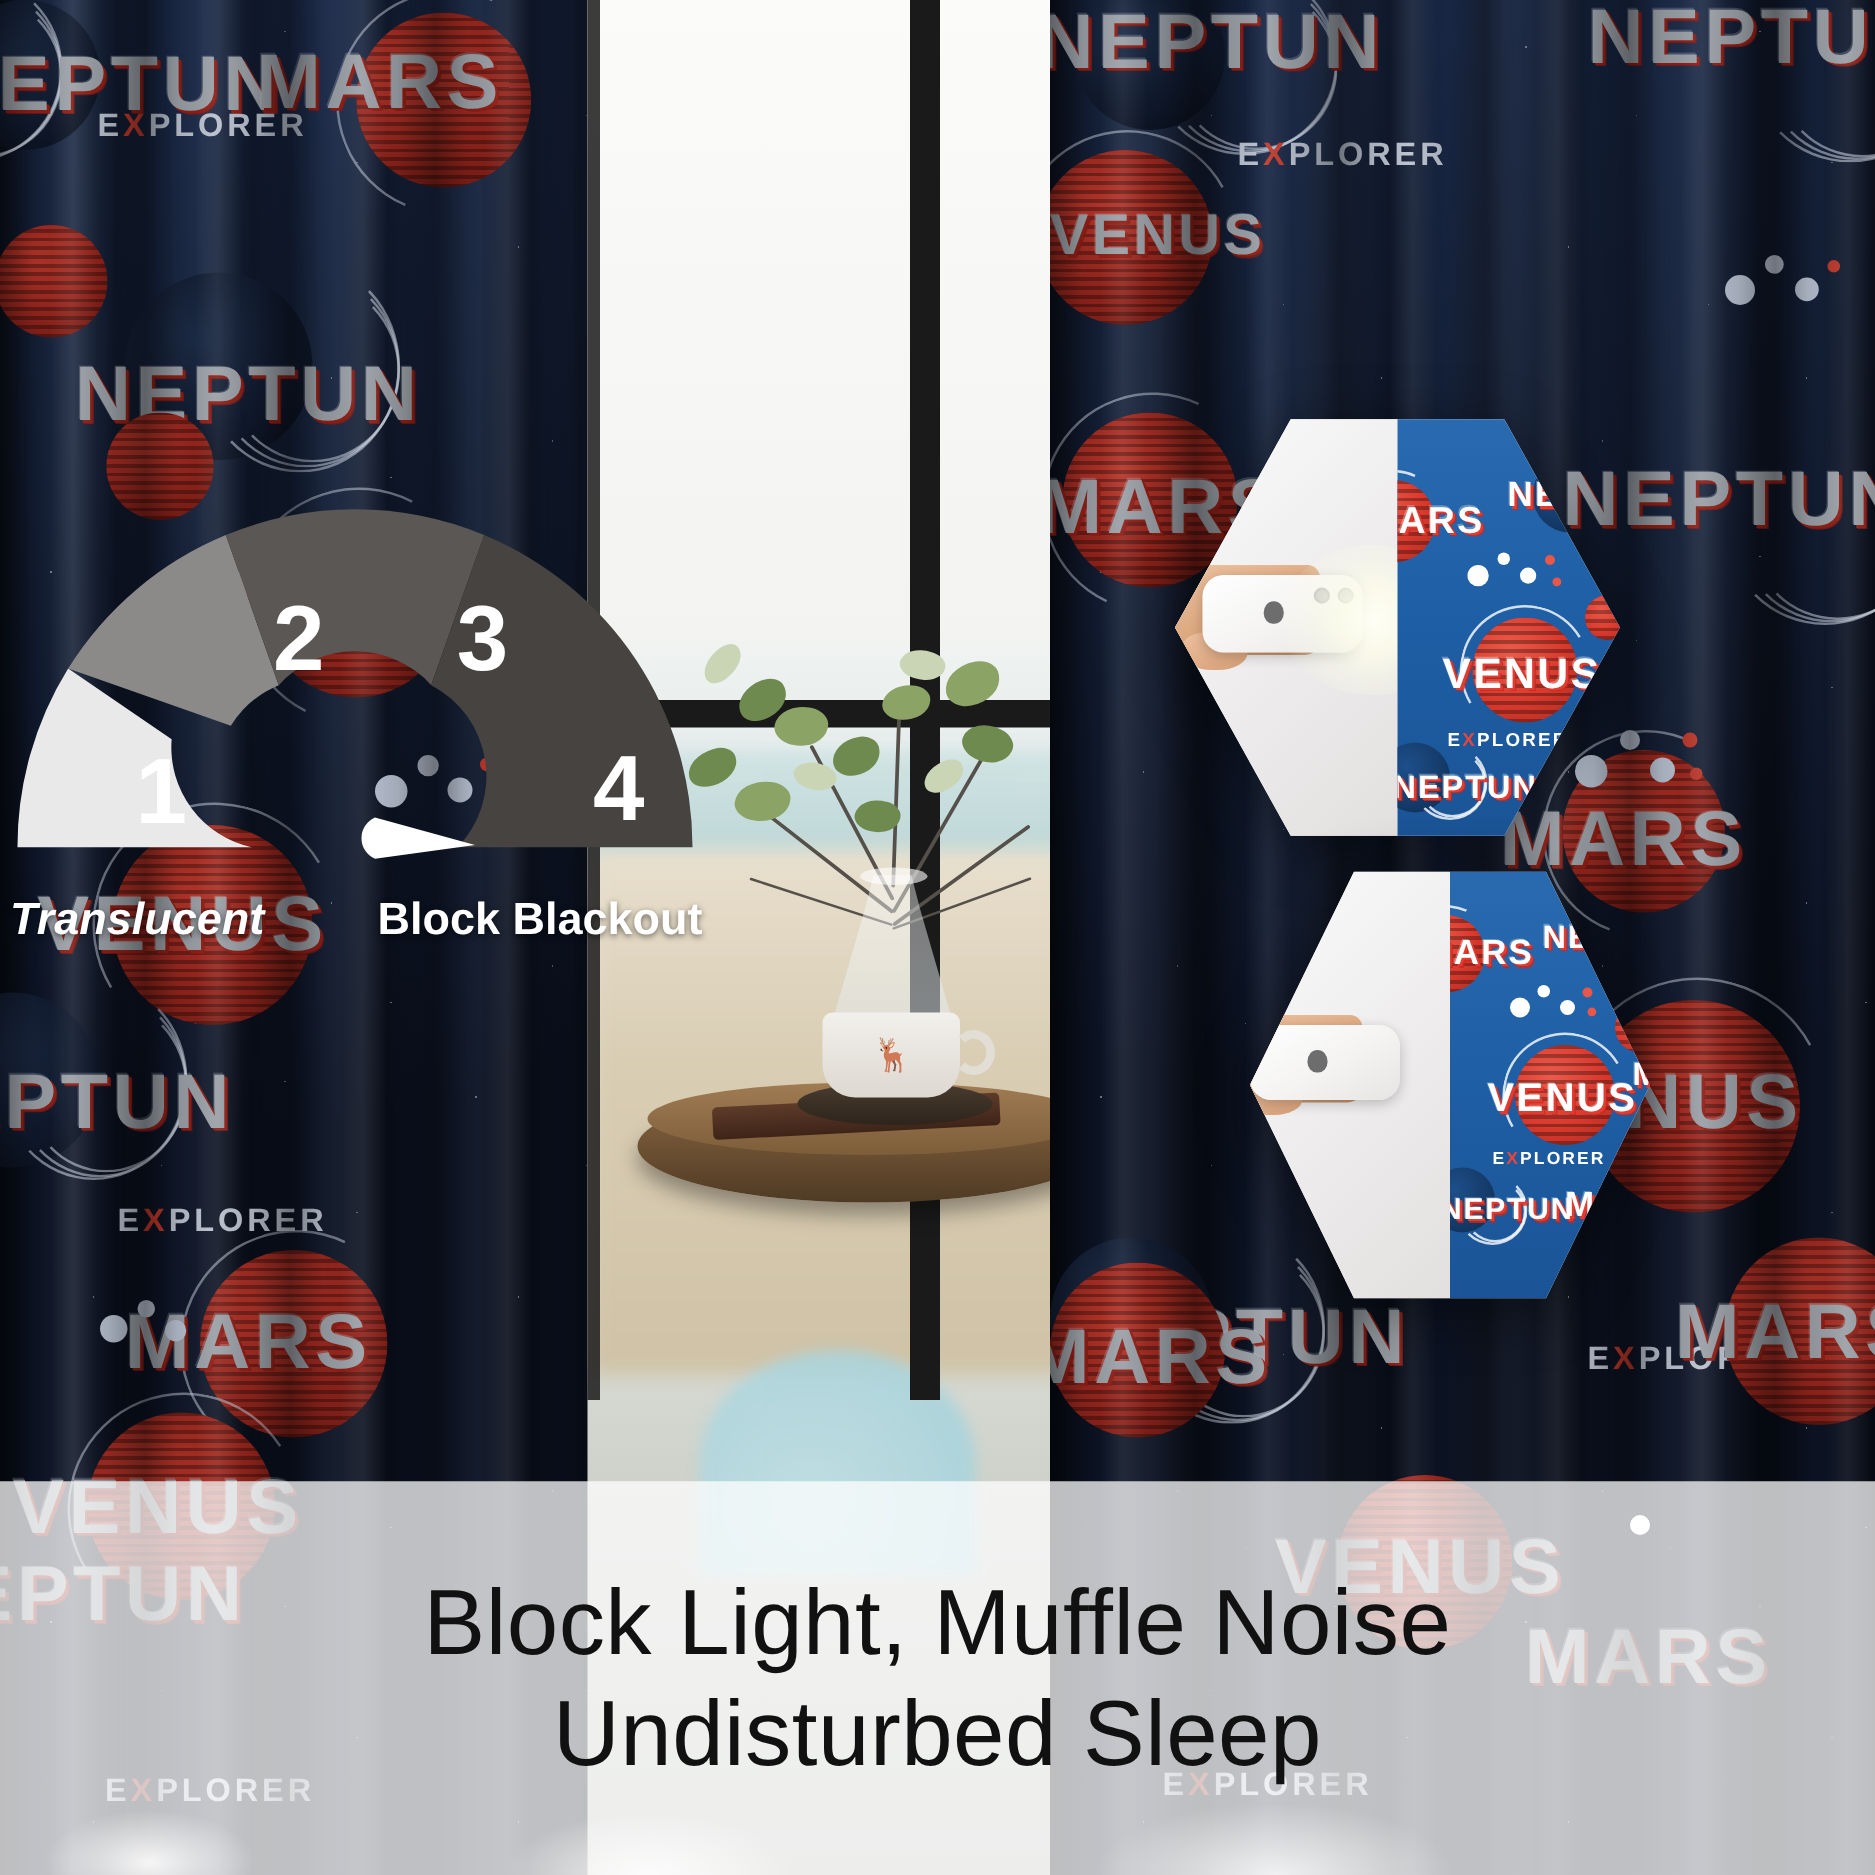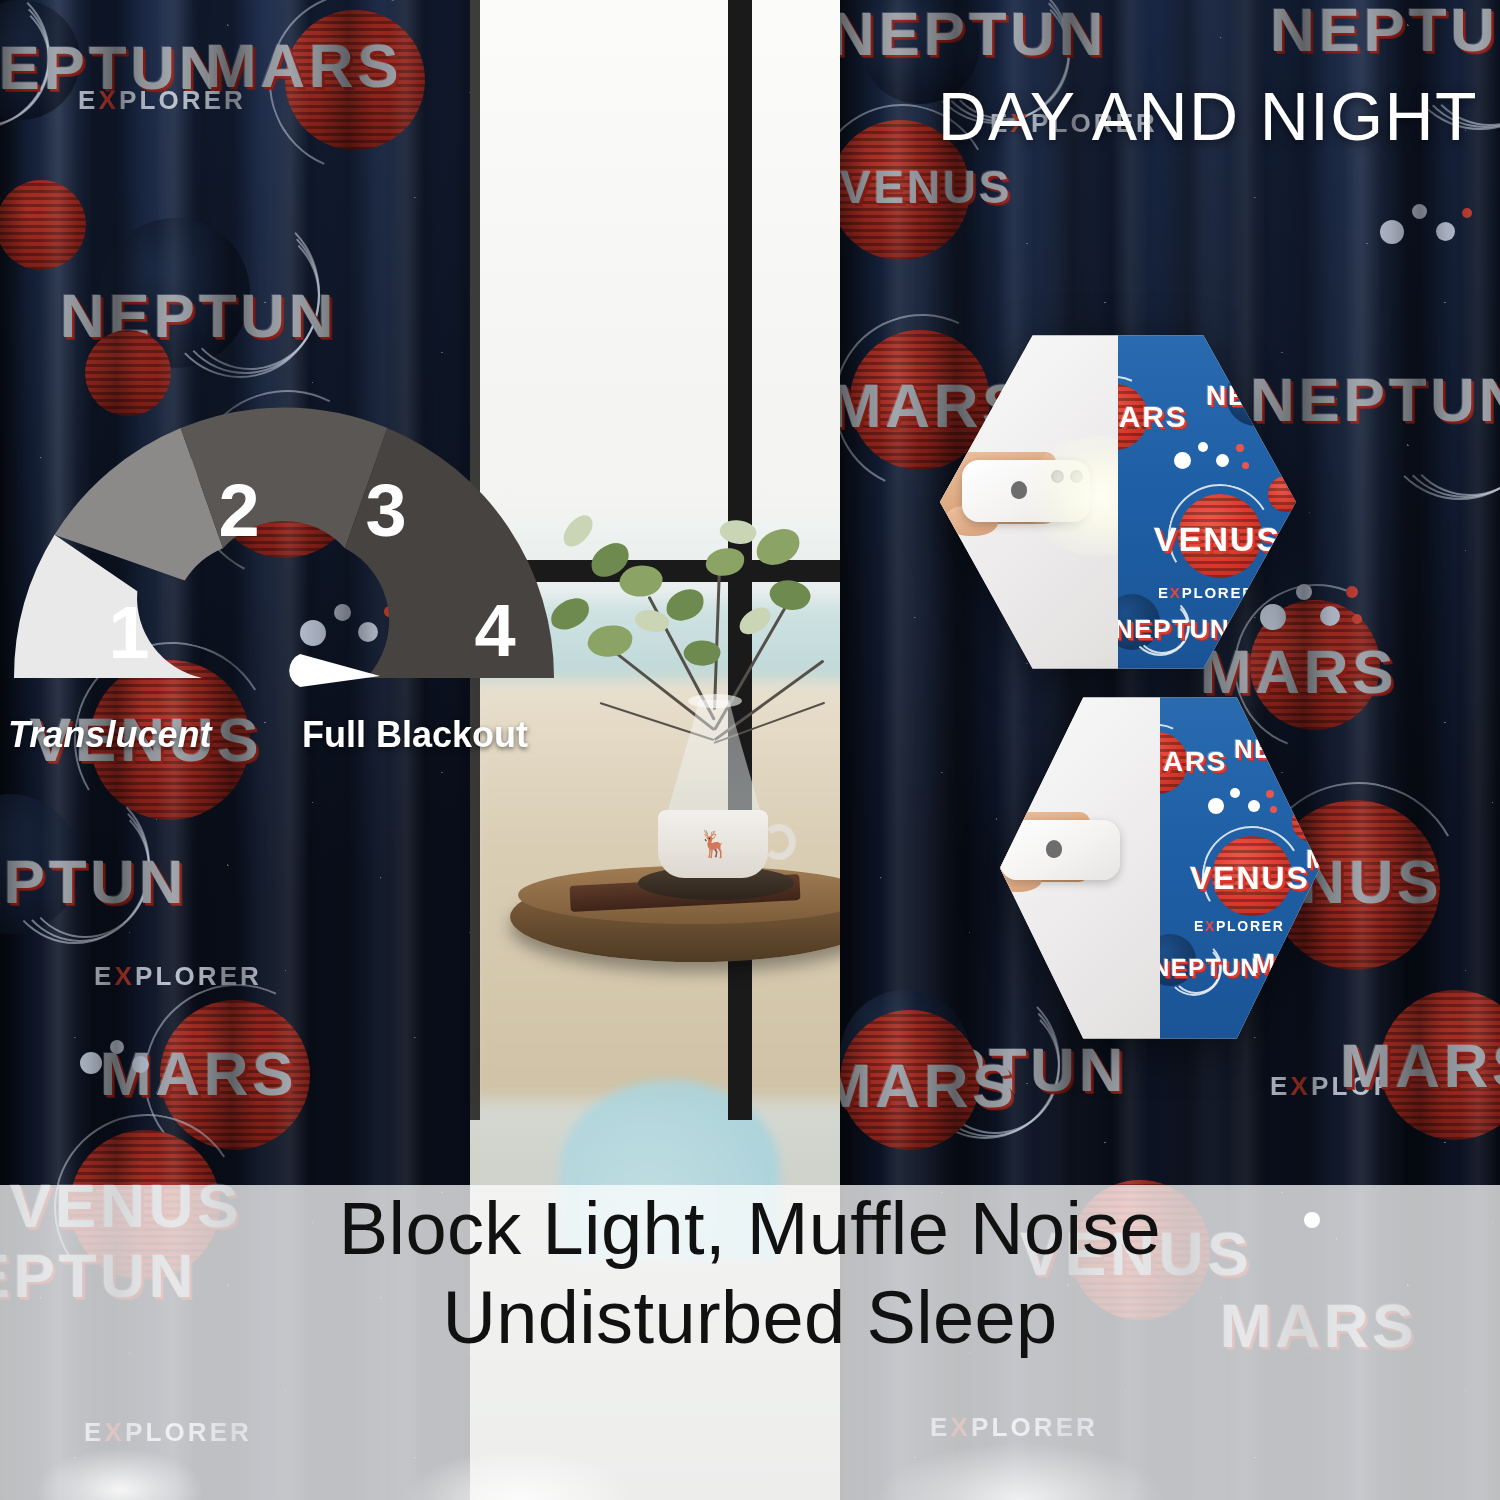--- a/index.html
+++ b/index.html
@@ -218,21 +218,21 @@
   .phone .cam{position:absolute;border-radius:50%;background:#c9c9c9;border:2px solid #bdbdbd;}
   .flash-glow{
     position:absolute;border-radius:50%;pointer-events:none;
     background:radial-gradient(circle, rgba(255,255,245,.98) 0%, rgba(255,255,235,.75) 26%, rgba(255,255,230,.32) 52%, rgba(255,255,225,0) 78%);
   }
 
   
   #banner{
     position:absolute;left:0;bottom:0;width:1500px;height:315px;
     background:rgba(255,255,255,.74);
-    display:flex;flex-direction:column;align-items:center;justify-content:flex-start;
+    display:flex;flex-direction:column;align-items:center;justify-content:center;
   }
   #banner .bl{
     display:block;color:#111;font-size:74px;font-weight:400;line-height:1.2;
     letter-spacing:.005em;white-space:nowrap;text-align:center;
   }
   
   .floor{
     position:absolute;left:0;bottom:0;width:1500px;height:120px;
     background:radial-gradient(120px 60px at 120px 110px, rgba(255,255,255,.85), transparent 70%),
                radial-gradient(160px 70px at 520px 120px, rgba(255,255,255,.8), transparent 72%),
@@ -491,21 +491,20 @@
     <div class="motif explorer" style="left:90px;top:1350px;">E<span class="x">X</span>PLORER</div>
     <div class="motif" style="left:380px;top:1290px;">
       <div class="word big" style="position:relative;">MARS</div>
     </div>
 
     <div class="pleats"></div>
     <div class="pleats2"></div>
   </div>
 
   <div id="headline">
-    <span class="ln">DAY AND NIGHT</span>
   </div>
 
   <div id="gauge">
     <svg width="552" height="300" viewBox="0 0 552 300">
       <defs>
         <clipPath id="halfclip">
             <rect x="0" y="0" width="552" height="290"></rect>
           </clipPath>
       </defs>
       <g clip-path="url(#halfclip)">
@@ -520,21 +519,21 @@
       <text class="seg-num" x="231" y="148" text-anchor="middle">2</text>
       <text class="seg-num" x="378" y="148" text-anchor="middle">3</text>
       <text class="seg-num" x="487" y="268" text-anchor="middle">4</text>
 
       <g>
         <path d="M 292,266 L 372,288 L 292,299 A 18,18 0 0 1 292,266 Z" fill="#ffffff"></path>
       </g>
     </svg>
   </div>
   <div class="gauge-label" id="label-translucent">Translucent</div>
-  <div class="gauge-label" id="label-blackout">Full Blackout</div>
+  <div class="gauge-label" id="label-blackout">Block Blackout</div>
 
   <div class="hexwrap" style="left:940px;top:332px;width:356px;height:340px;">
     <div class="hex">
       <div class="hex-left">
         <div class="hand" style="left:-14px;top:120px;width:130px;height:72px;"></div>
         <div class="thumb" style="left:6px;top:174px;width:52px;height:30px;"></div>
         <div class="phone" style="left:22px;top:128px;width:128px;height:62px;">
           <div class="apple"></div>
           <div class="cam" style="right:26px;top:10px;width:13px;height:13px;"></div>
           <div class="cam" style="right:7px;top:10px;width:13px;height:13px;"></div>

